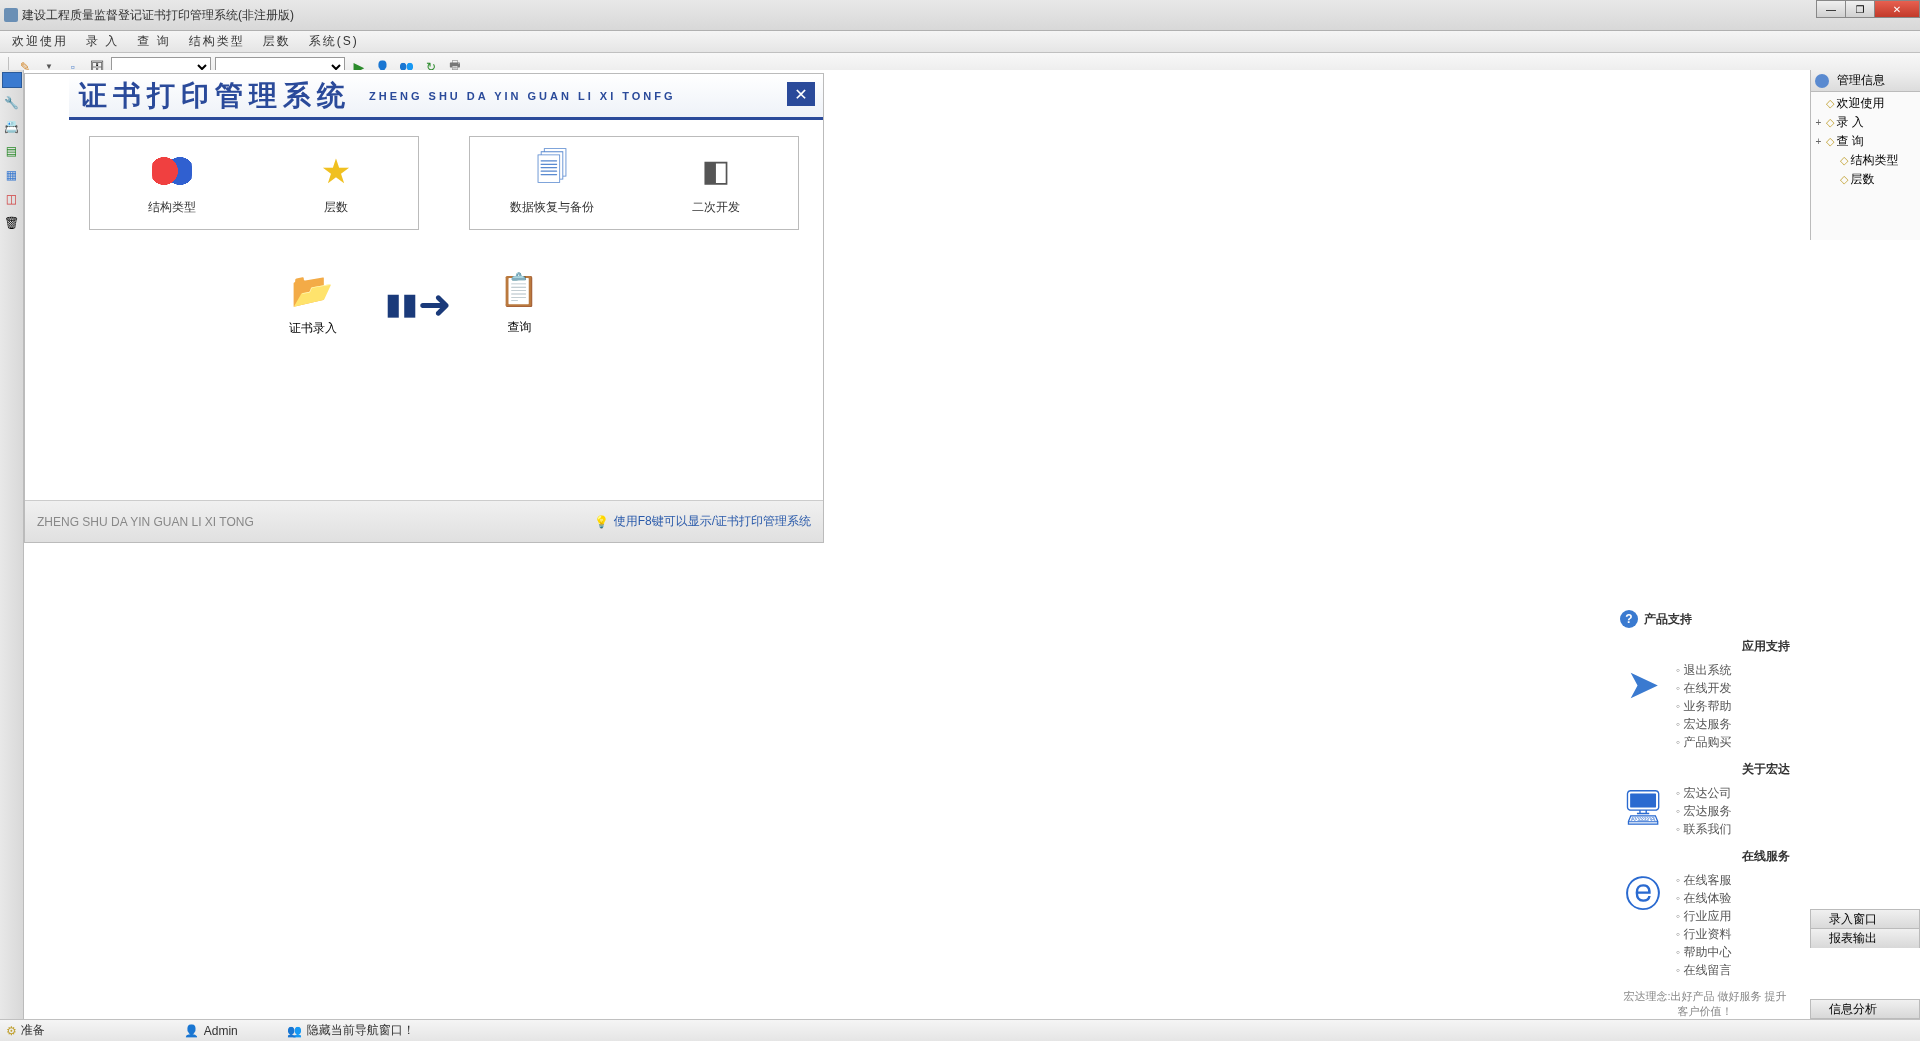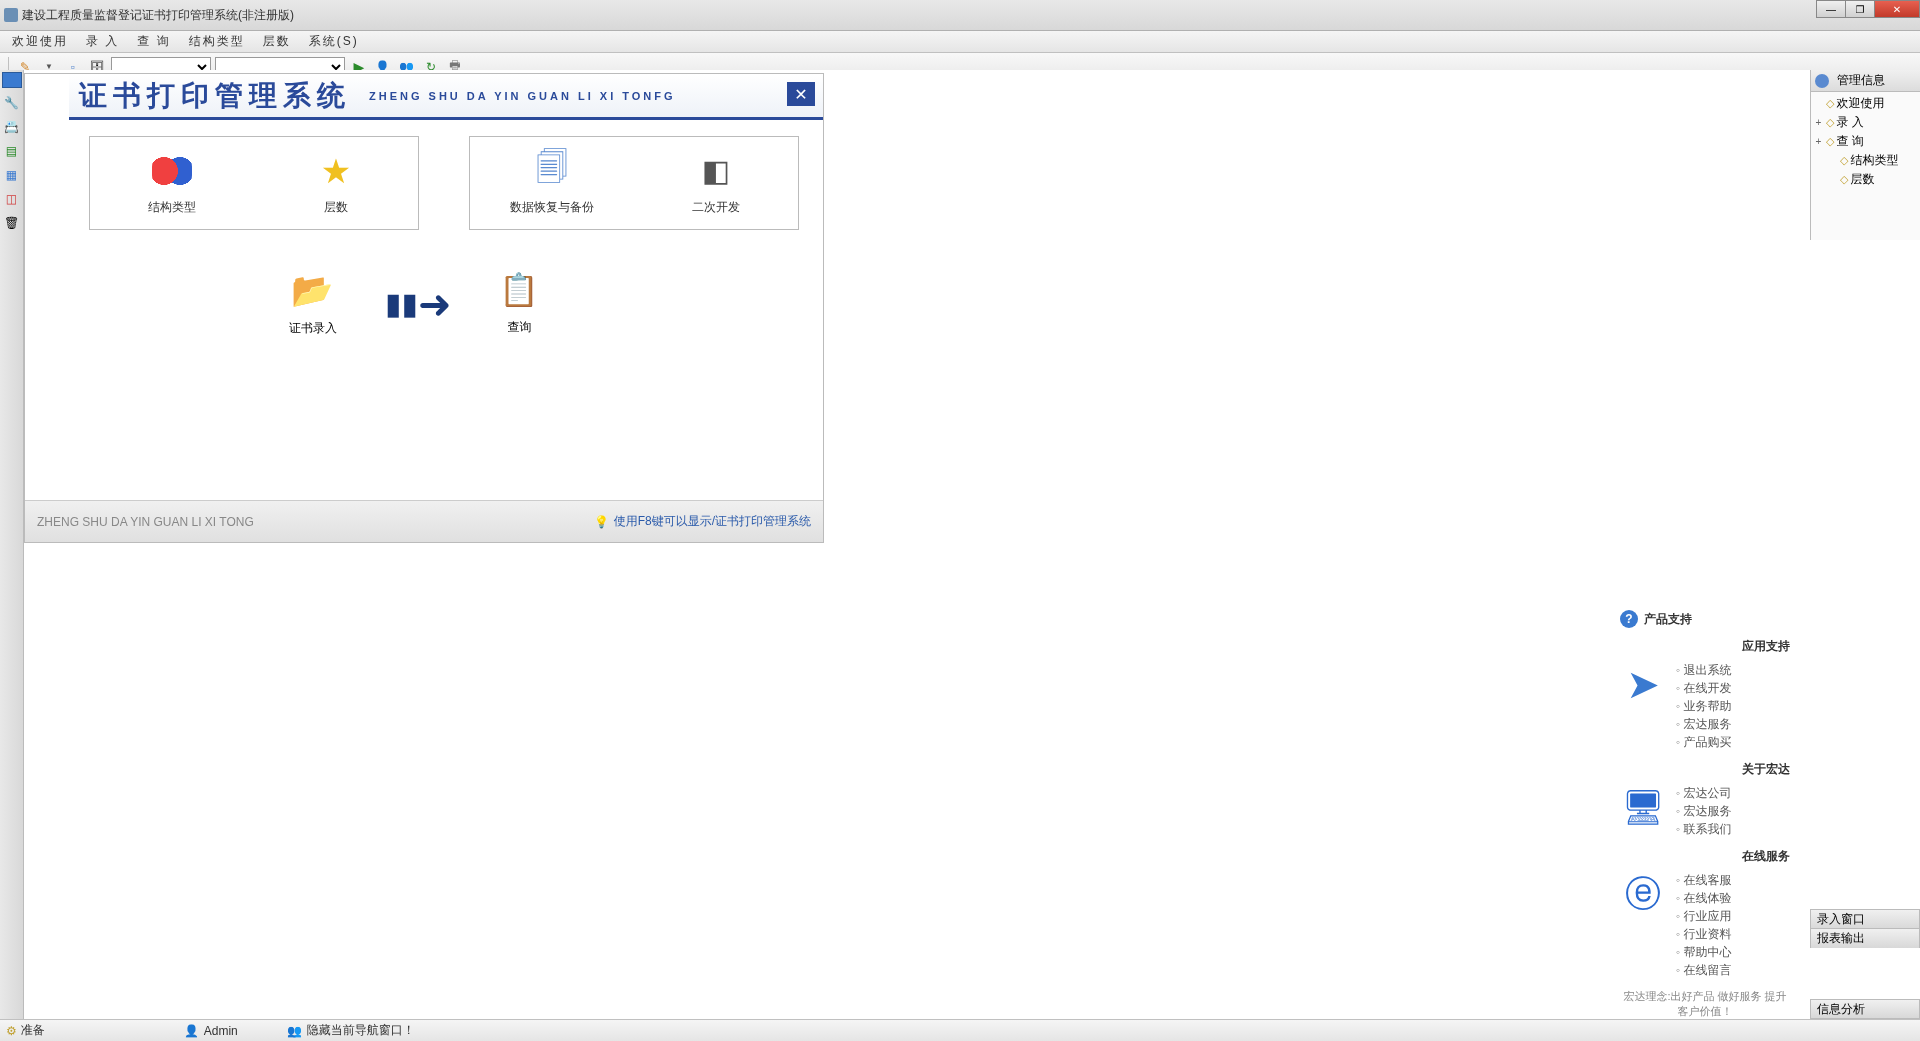--- a/index.html
+++ b/index.html
@@ -74,21 +74,21 @@
 .tree-title { height:22px; background: linear-gradient(#f0f0f0,#dcdcdc); border-bottom:1px solid #bbb; display:flex; align-items:center; padding:0 4px; gap:8px; }
 .tree-title .ticon2 { width:14px;height:14px; background:#5a8ad0; border-radius:50%; }
 .tree-body { padding: 2px 2px; font-size:12px; }
 .tree-node { display:flex; align-items:center; gap:2px; padding:1px 0; cursor:pointer; }
 .tree-node .exp { width:11px; text-align:center; color:#666; font-size:10px; }
 .tree-node .nicon { color:#c0a030; font-size:11px; }
 .tree-node.indent { padding-left: 14px; }
 
 
 .right-tabs { position:absolute; right:0; bottom:0; width:110px; }
-.right-tabs .rtab { height:20px; background: linear-gradient(#f0f0f0,#d8d8d8); border:1px solid #bbb; border-bottom:none; display:flex; align-items:center; padding:0 6px; font-size:12px; cursor:pointer; margin-top:-1px; }
+.right-tabs .rtab { height:20px; background: linear-gradient(#f0f0f0,#d8d8d8); border:1px solid #bbb; border-bottom:none; display:flex; align-items:center; padding:0 18px; font-size:12px; cursor:pointer; margin-top:-1px; }
 .right-tabs .rtab:last-child { border-bottom:1px solid #bbb; }
 .right-tabs .spacer { height: 52px; }
 
 
 .statusbar { position:absolute; bottom:0; left:0; right:0; height:22px; background: linear-gradient(#f5f5f5,#e5e5e5); border-top:1px solid #c0c0c0; display:flex; align-items:center; padding:0 6px; gap:20px; font-size:12px; color:#333; }
 .statusbar .sb-item { display:flex; align-items:center; gap:4px; }
 
 
 .svg-butterfly { background: radial-gradient(circle at 30% 50%, #f04040 40%, transparent 41%), radial-gradient(circle at 70% 50%, #3060d0 40%, transparent 41%); border-radius: 40%; }
 .svg-star { color:#f0c020; font-size:34px; }

